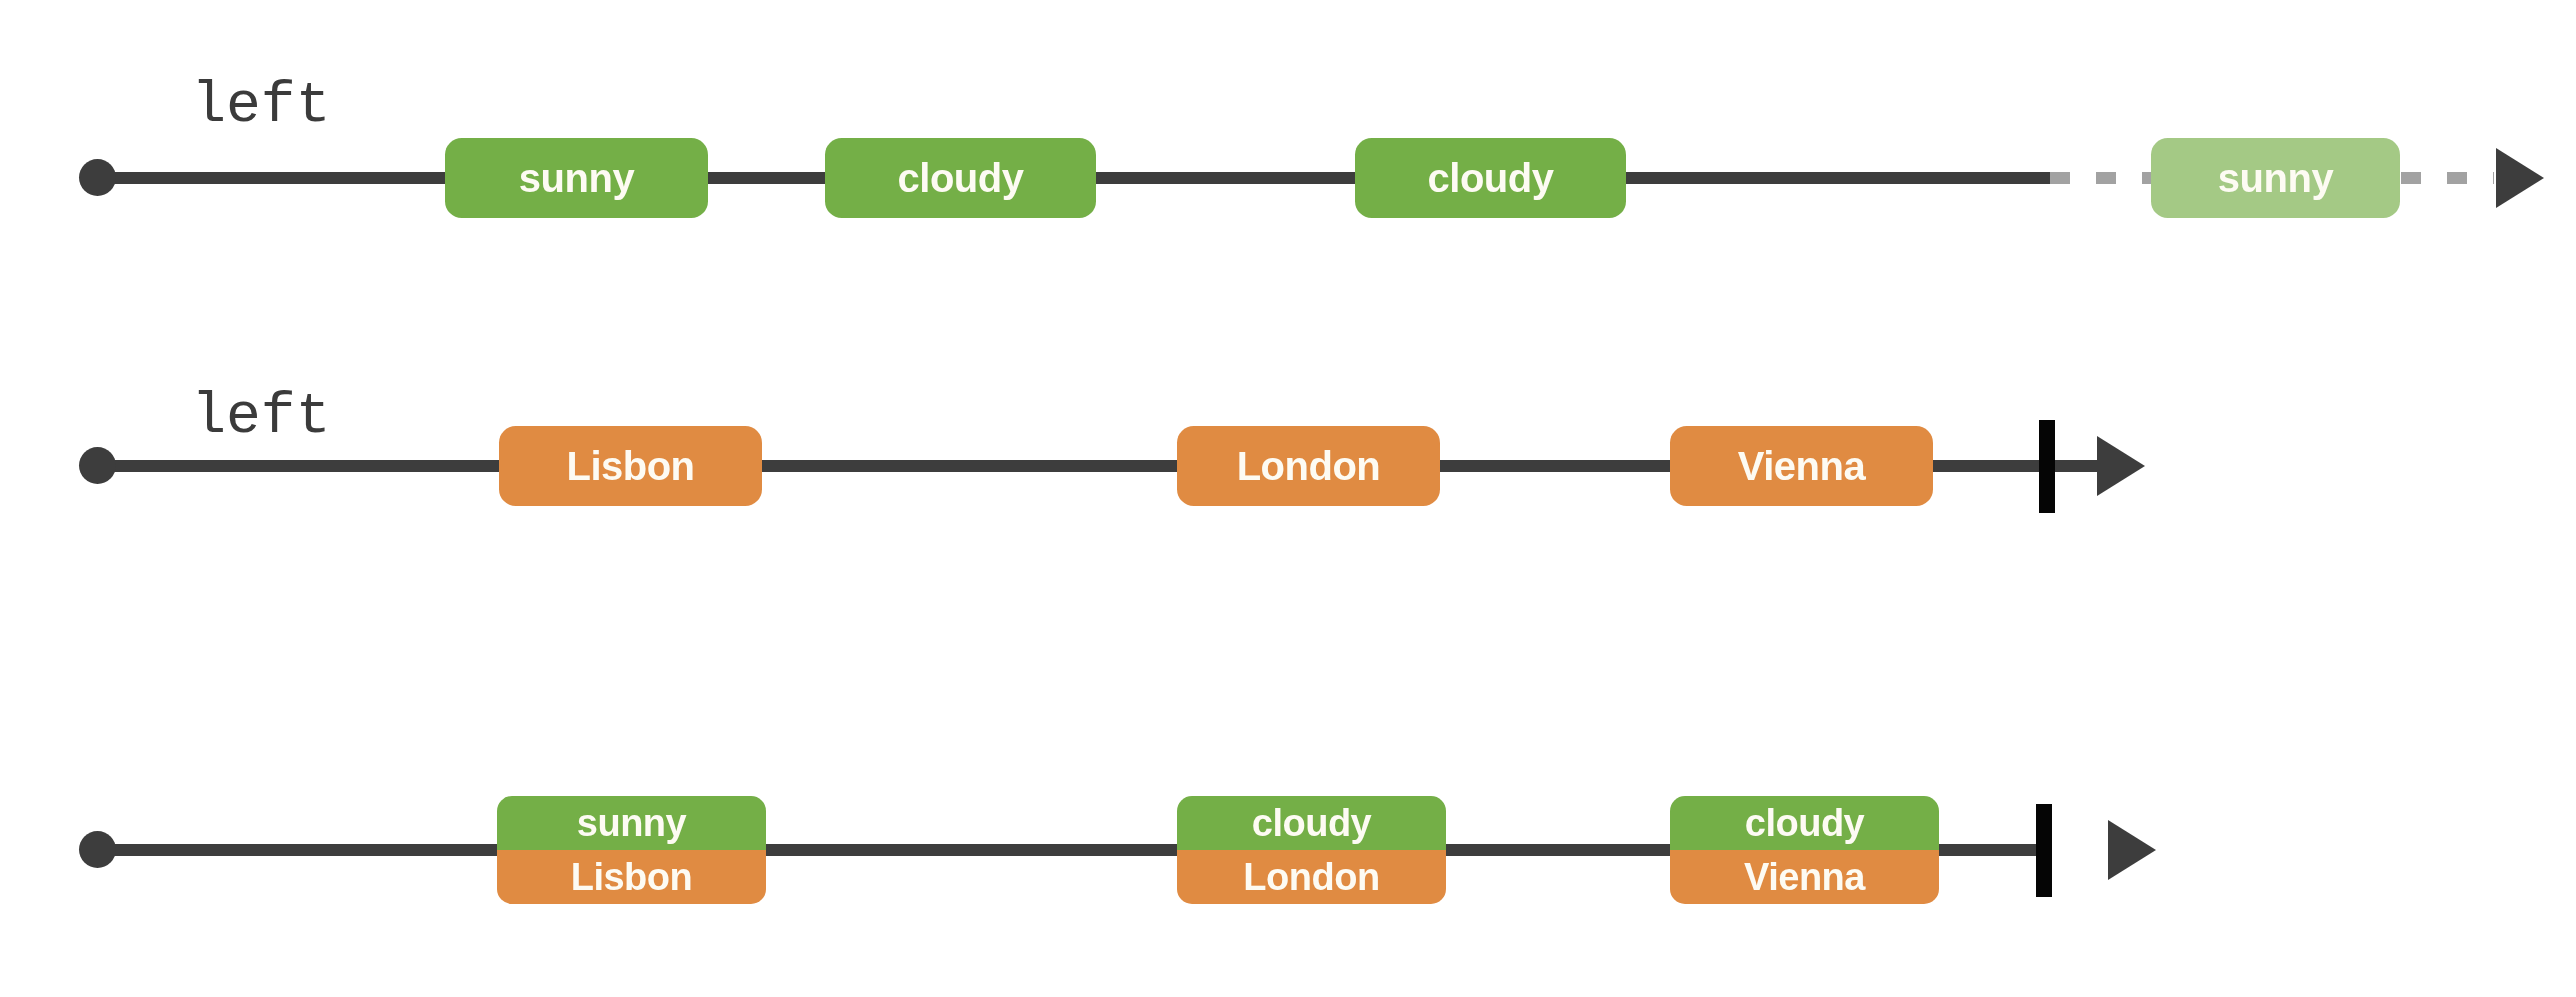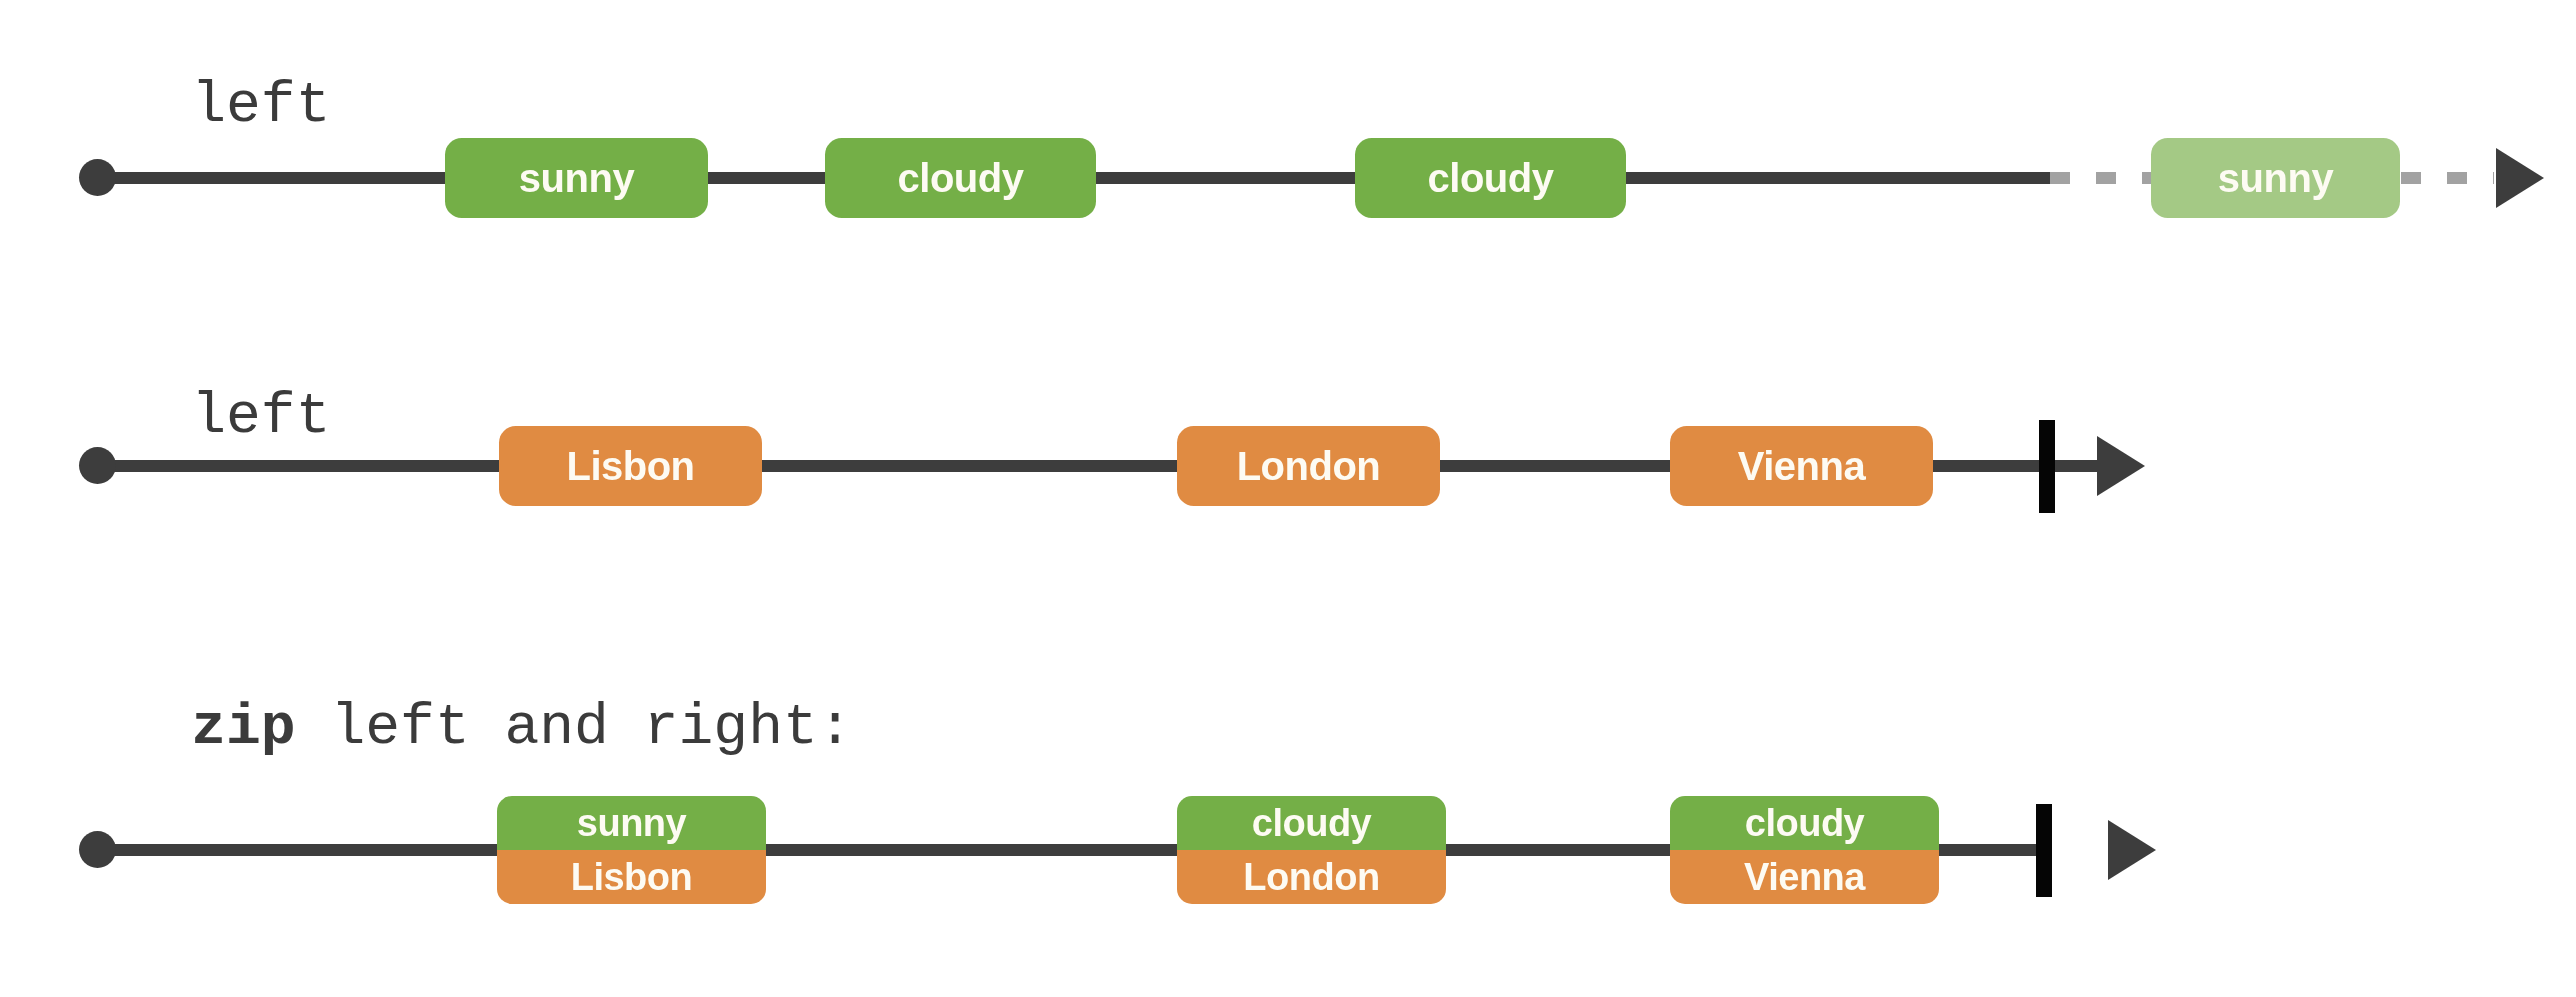--- a/index.html
+++ b/index.html
@@ -176,23 +176,20 @@
       <span>London</span>
     </div>
     <div class="marble single orange" style="left:1670px; width:263px;">
       <span>Vienna</span>
     </div>
 
     <div class="tl-complete" style="left:2039px;"></div>
     <div class="tl-arrow" style="left:2097px;"></div>
   </div>
 
-  <div class="section-label" style="left:52px; top:641px;">
-    <span class="bold">zip</span><span> left and right:</span>
-  </div>
 
   <div class="timeline" style="top:850px;">
     <div class="tl-line" style="left:98px; width:1945px;"></div>
     <div class="tl-dot" style="left:79px;"></div>
 
     <div class="marble-stack" style="left:497px; width:269px;">
       <div class="cell top">sunny</div>
       <div class="cell bottom">Lisbon</div>
     </div>
     <div class="marble-stack" style="left:1177px; width:269px;">

